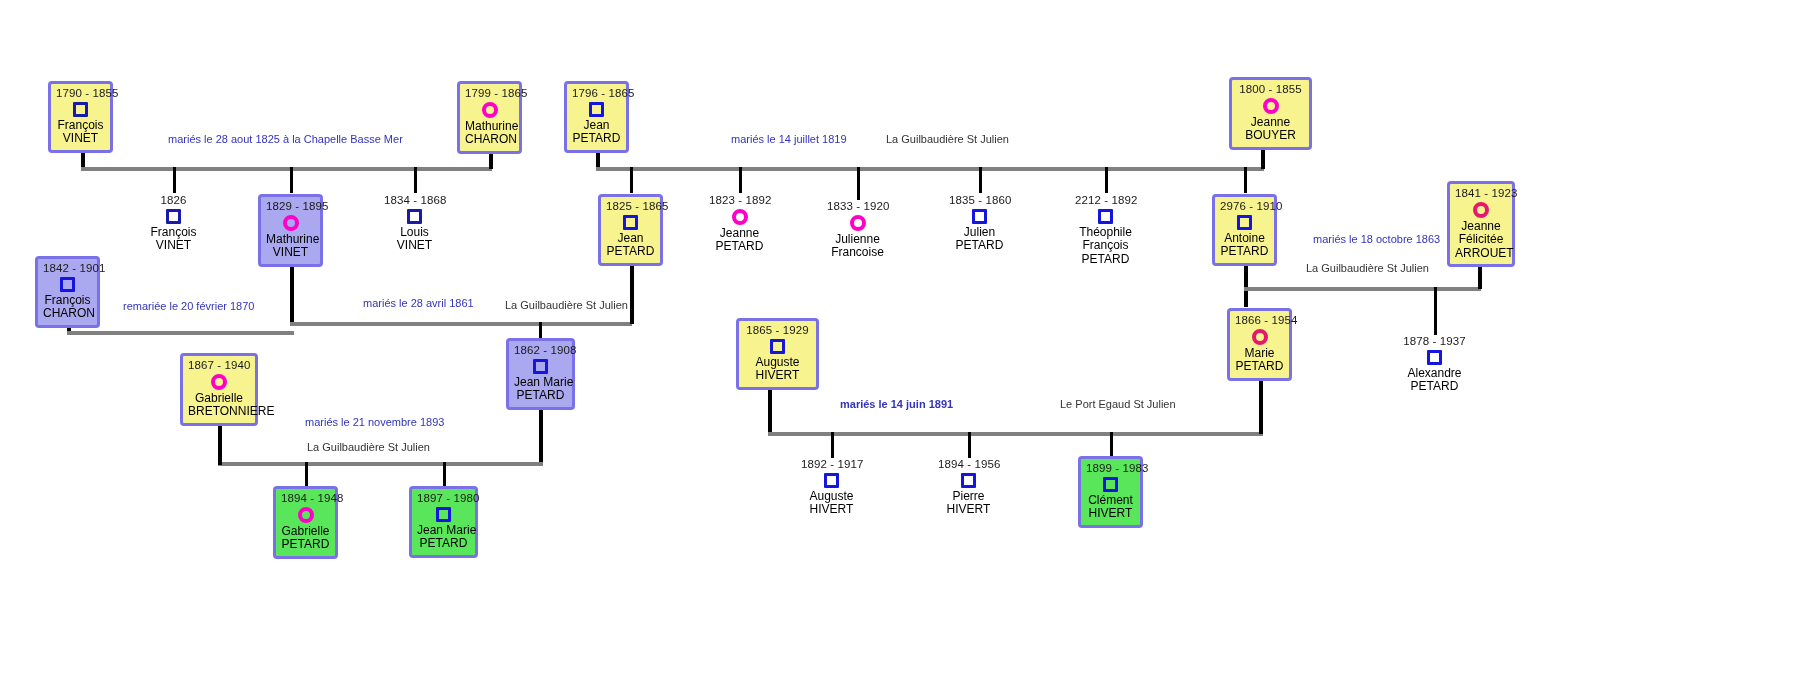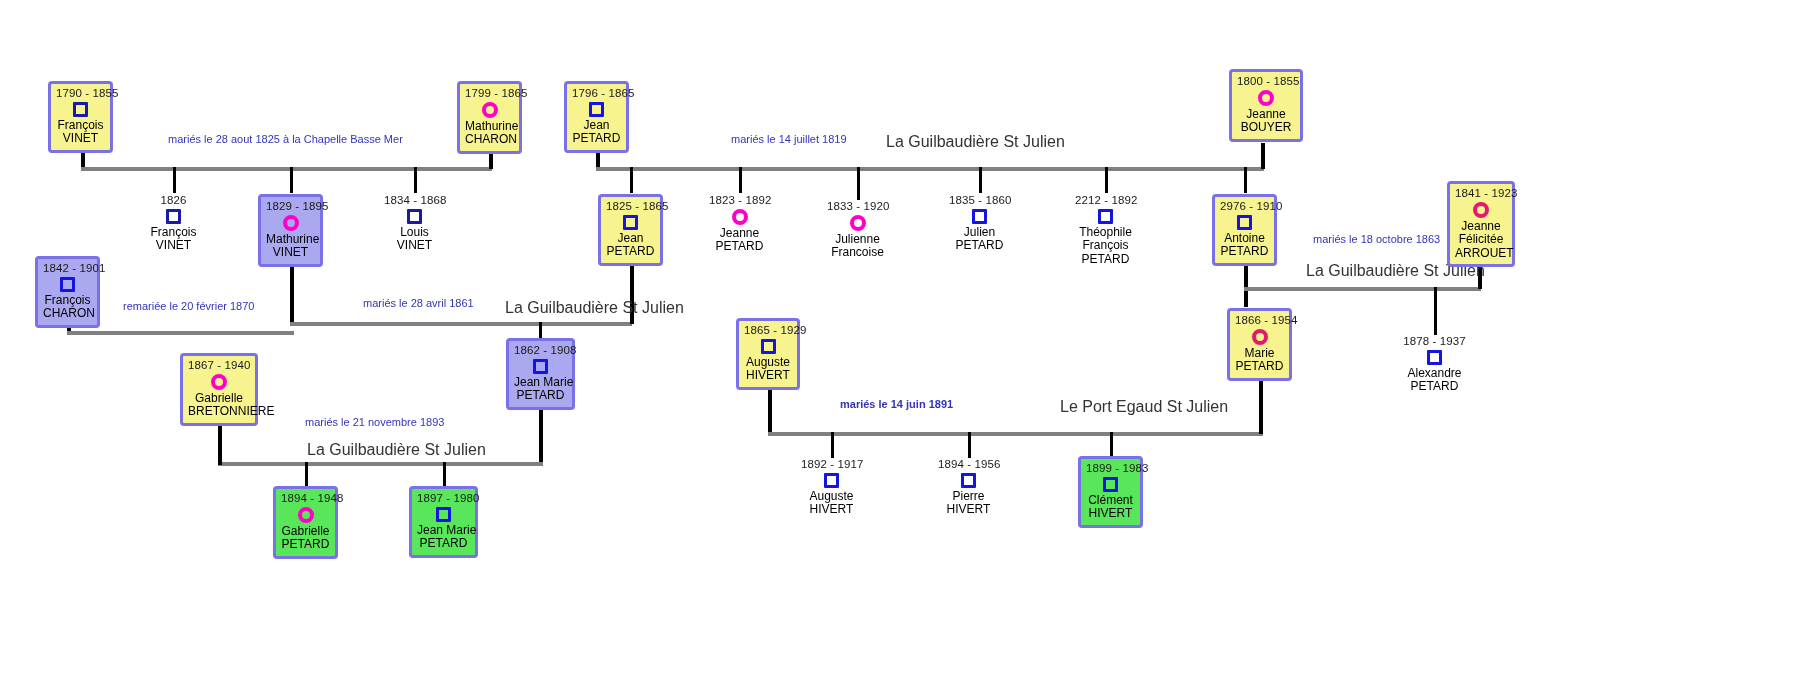--- a/index.html
+++ b/index.html
@@ -78,21 +78,21 @@
 
   
   .mlabel{
     position:absolute;
     font-size:11px;
     color:#3333bb;
     white-space:nowrap;
   }
   .plabel{
     position:absolute;
-    font-size:16px;
+    font-size:11px;
     color:#333333;
     white-space:nowrap;
   }
 </style>
 </head>
 <body>
 
 <div id="canvas">
 
   <div class="vline" style="left:81px;top:143px;height:26px;"></div>
@@ -172,21 +172,21 @@
     <div class="nm">CHARON</div>
   </div>
 
   <div class="person boxed yellow" style="left:564px;top:81px;width:65px;">
     <div class="dates">1796 - 1865</div>
     <span class="sym male bright"></span>
     <div class="nm">Jean</div>
     <div class="nm">PETARD</div>
   </div>
 
-  <div class="person boxed yellow" style="left:1229px;top:69px;width:74px;">
+  <div class="person boxed yellow" style="left:1229px;top:77px;width:83px;">
     <div class="dates">1800 - 1855</div>
     <span class="sym female"></span>
     <div class="nm">Jeanne</div>
     <div class="nm">BOUYER</div>
   </div>
 
   <div class="person plain" style="left:143px;top:194px;width:61px;">
     <div class="dates">1826</div>
     <span class="sym male"></span>
     <div class="nm">François</div>
@@ -286,21 +286,21 @@
     <div class="nm">PETARD</div>
   </div>
 
   <div class="person plain" style="left:1403px;top:335px;width:63px;">
     <div class="dates">1878 - 1937</div>
     <span class="sym male bright"></span>
     <div class="nm">Alexandre</div>
     <div class="nm">PETARD</div>
   </div>
 
-  <div class="person boxed yellow" style="left:736px;top:318px;width:64px;">
+  <div class="person boxed yellow" style="left:736px;top:318px;width:83px;">
     <div class="dates">1865 - 1929</div>
     <span class="sym male bright"></span>
     <div class="nm">Auguste</div>
     <div class="nm">HIVERT</div>
   </div>
 
   <div class="person boxed green" style="left:273px;top:486px;width:65px;">
     <div class="dates">1894 - 1948</div>
     <span class="sym female"></span>
     <div class="nm">Gabrielle</div>

